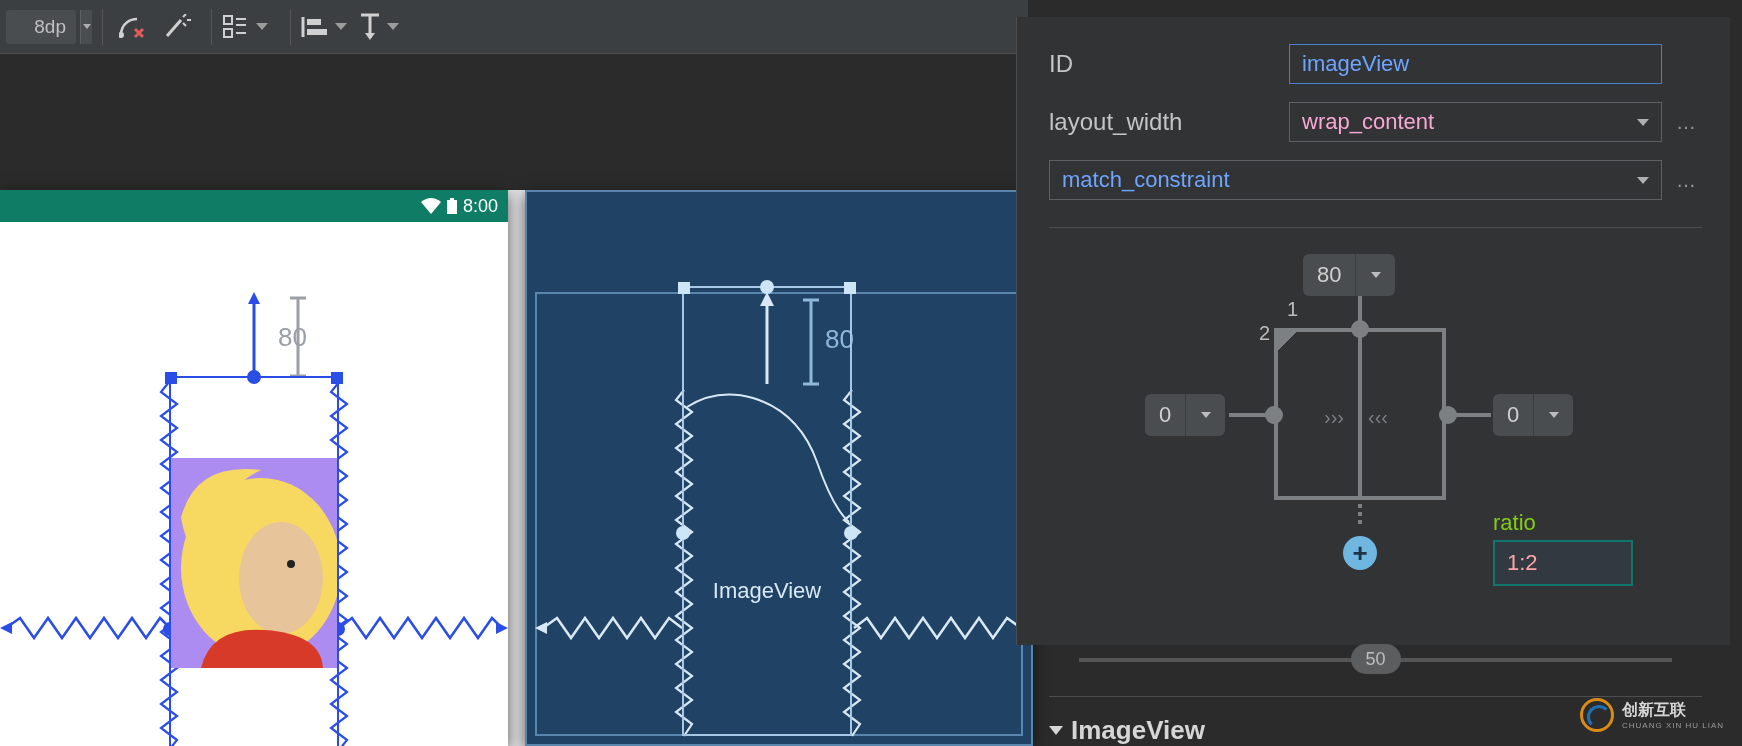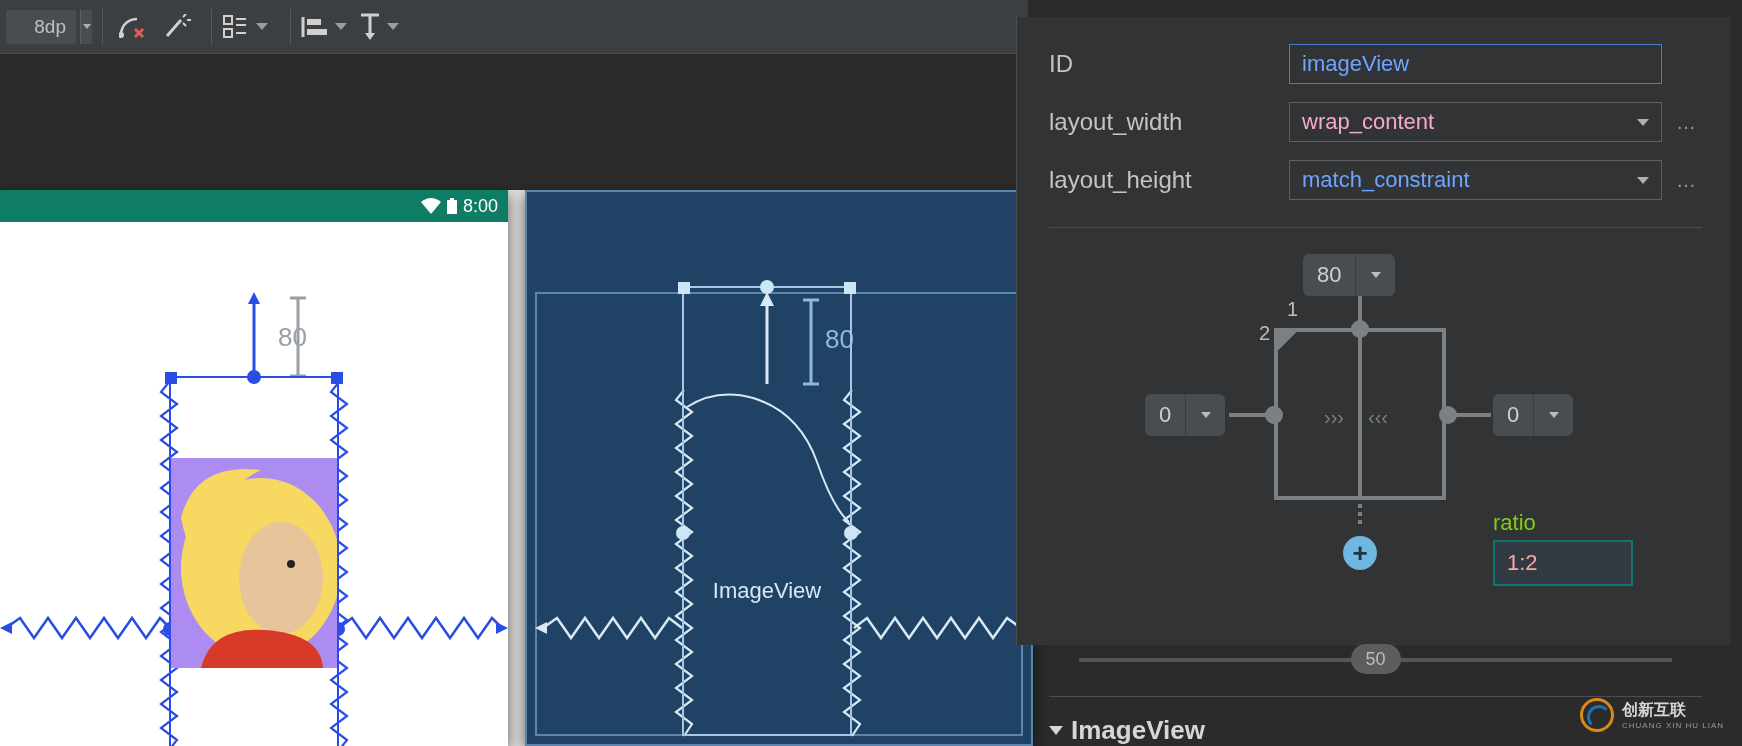--- a/index.html
+++ b/index.html
@@ -362,21 +362,20 @@
   <div class="row">
     <div class="lbl">layout_width</div>
     <div class="val combo" style="border:1px solid #5f6063;">
       <span style="color:#f9a8d4;">wrap_content</span>
       <div style="width:0;height:0;border-left:6px solid transparent;border-right:6px solid transparent;border-top:7px solid #b0b0b0;"></div>
     </div>
     <div class="dots">…</div>
   </div>
 
   <div class="row">
-    <div class="lbl">layout_height</div>
     <div class="val combo" style="border:1px solid #5f6063;">
       <span style="color:#6ea5ff;">match_constraint</span>
       <div style="width:0;height:0;border-left:6px solid transparent;border-right:6px solid transparent;border-top:7px solid #b0b0b0;"></div>
     </div>
     <div class="dots">…</div>
   </div>
 
   <hr class="hr">
 
   <div class="cwidget">

